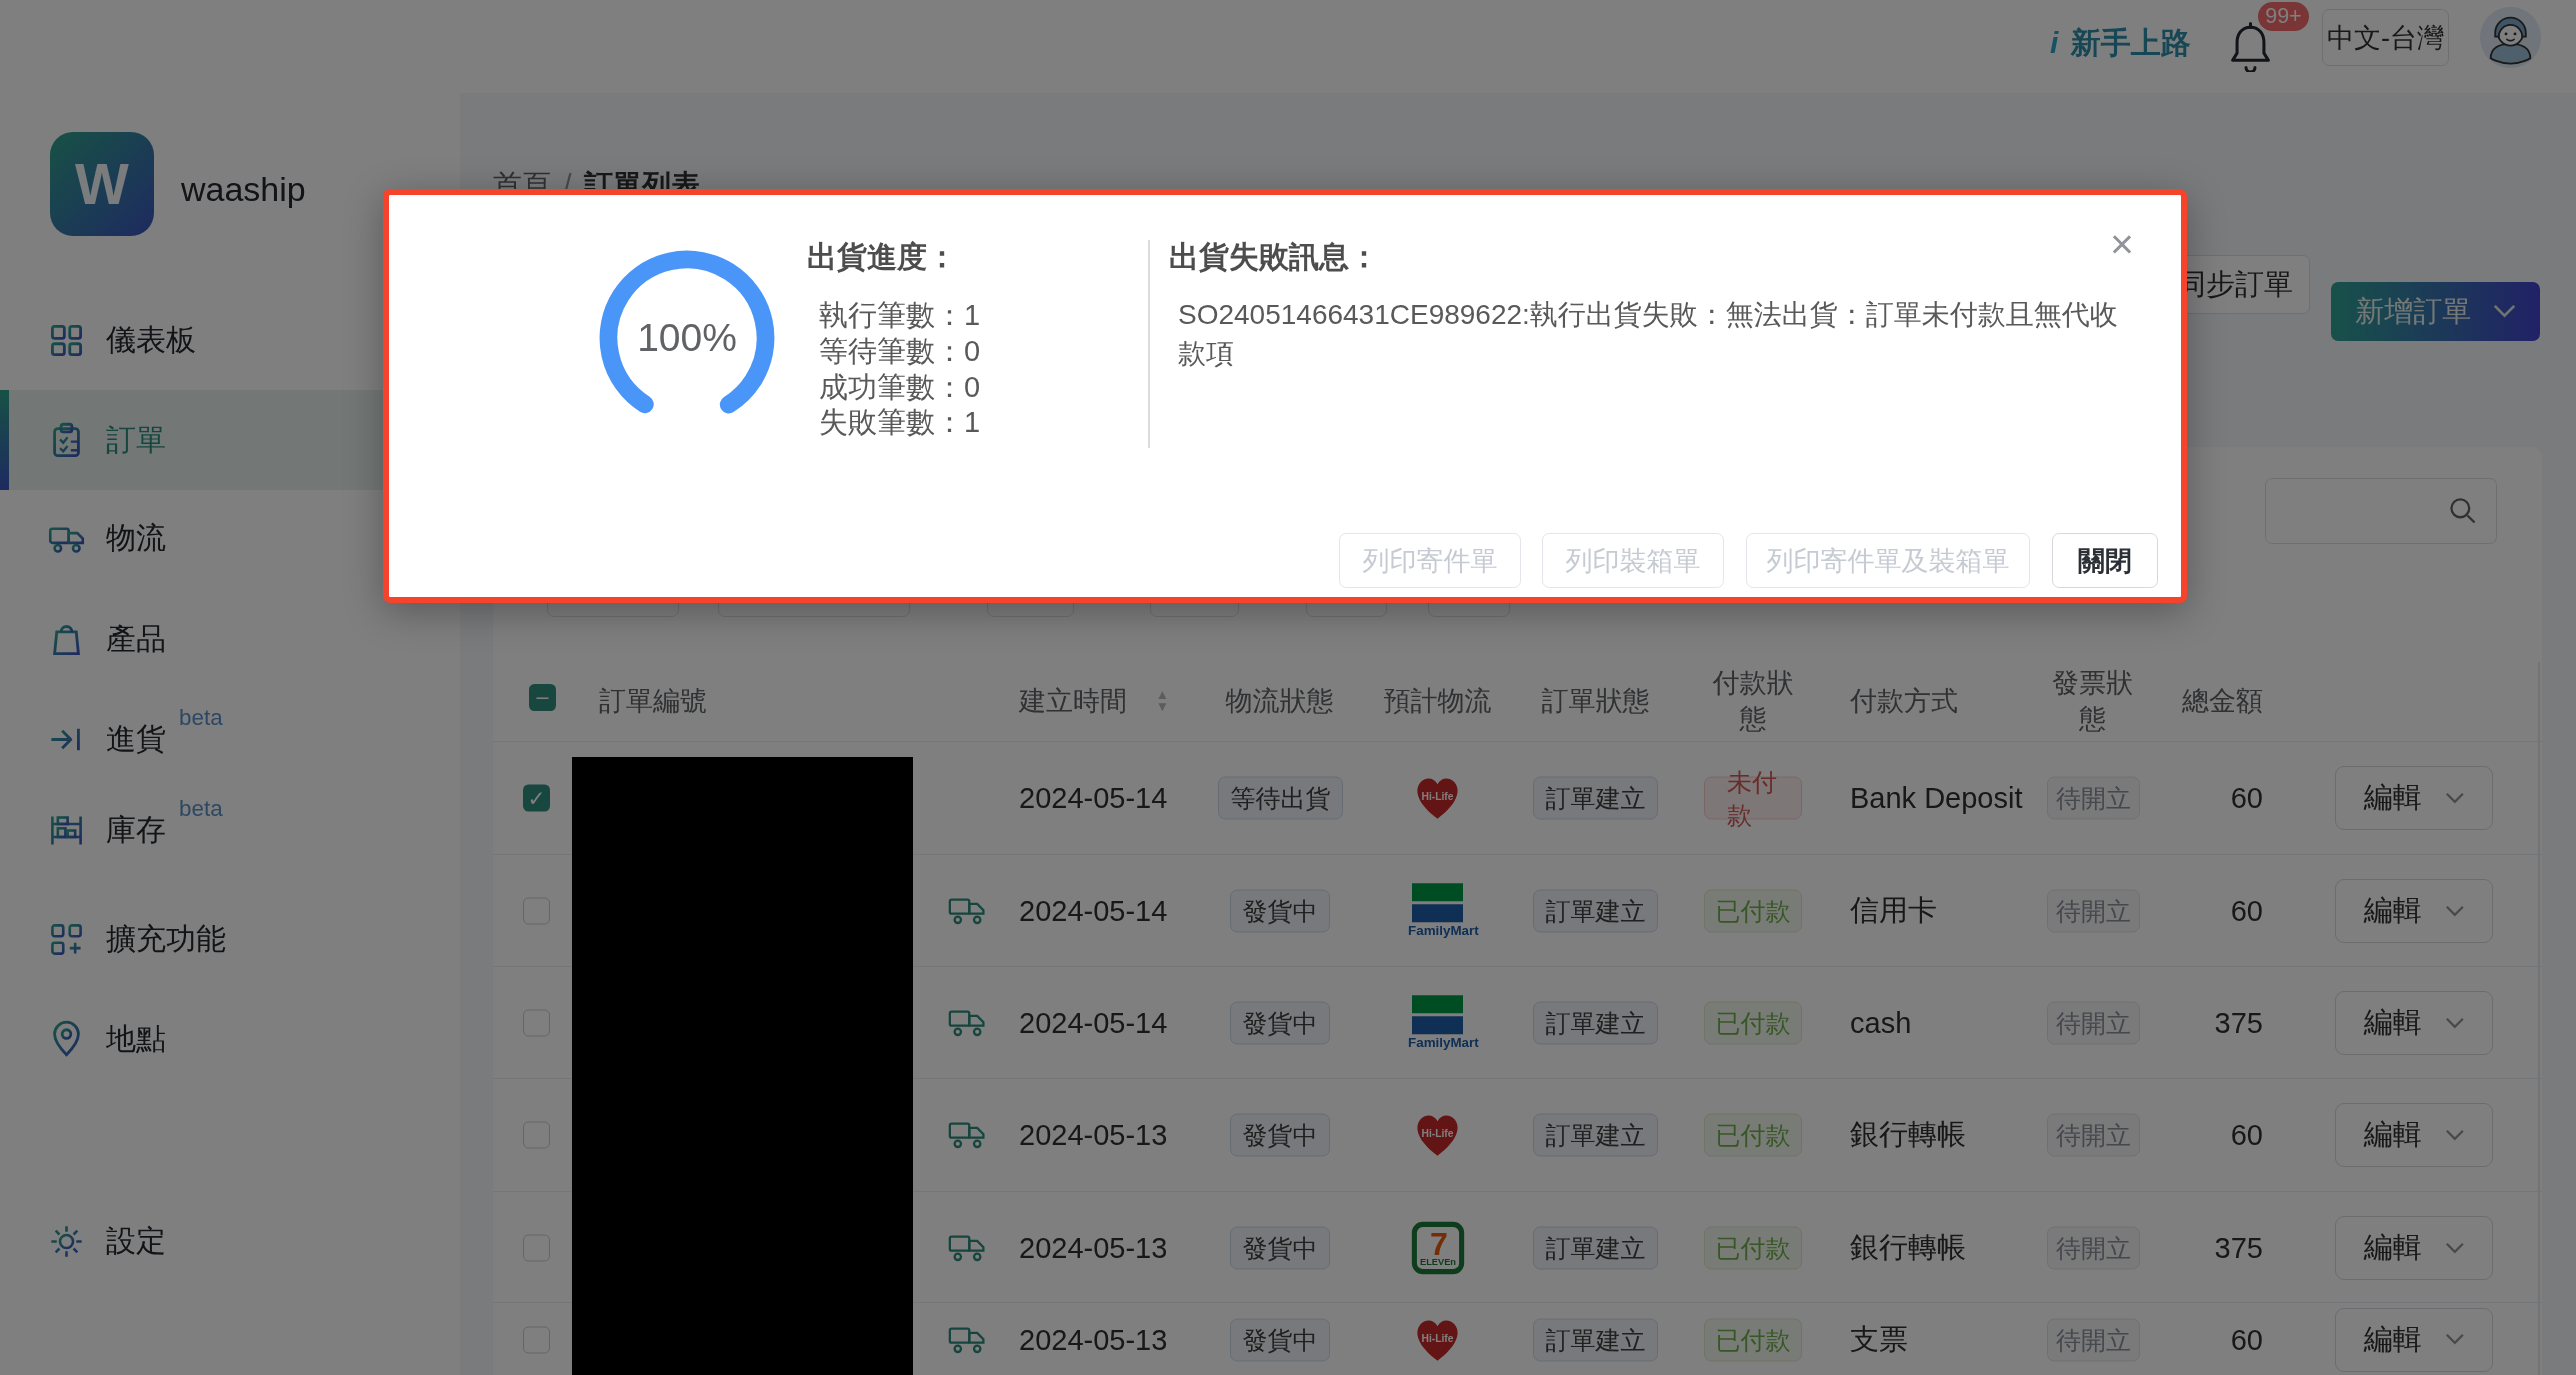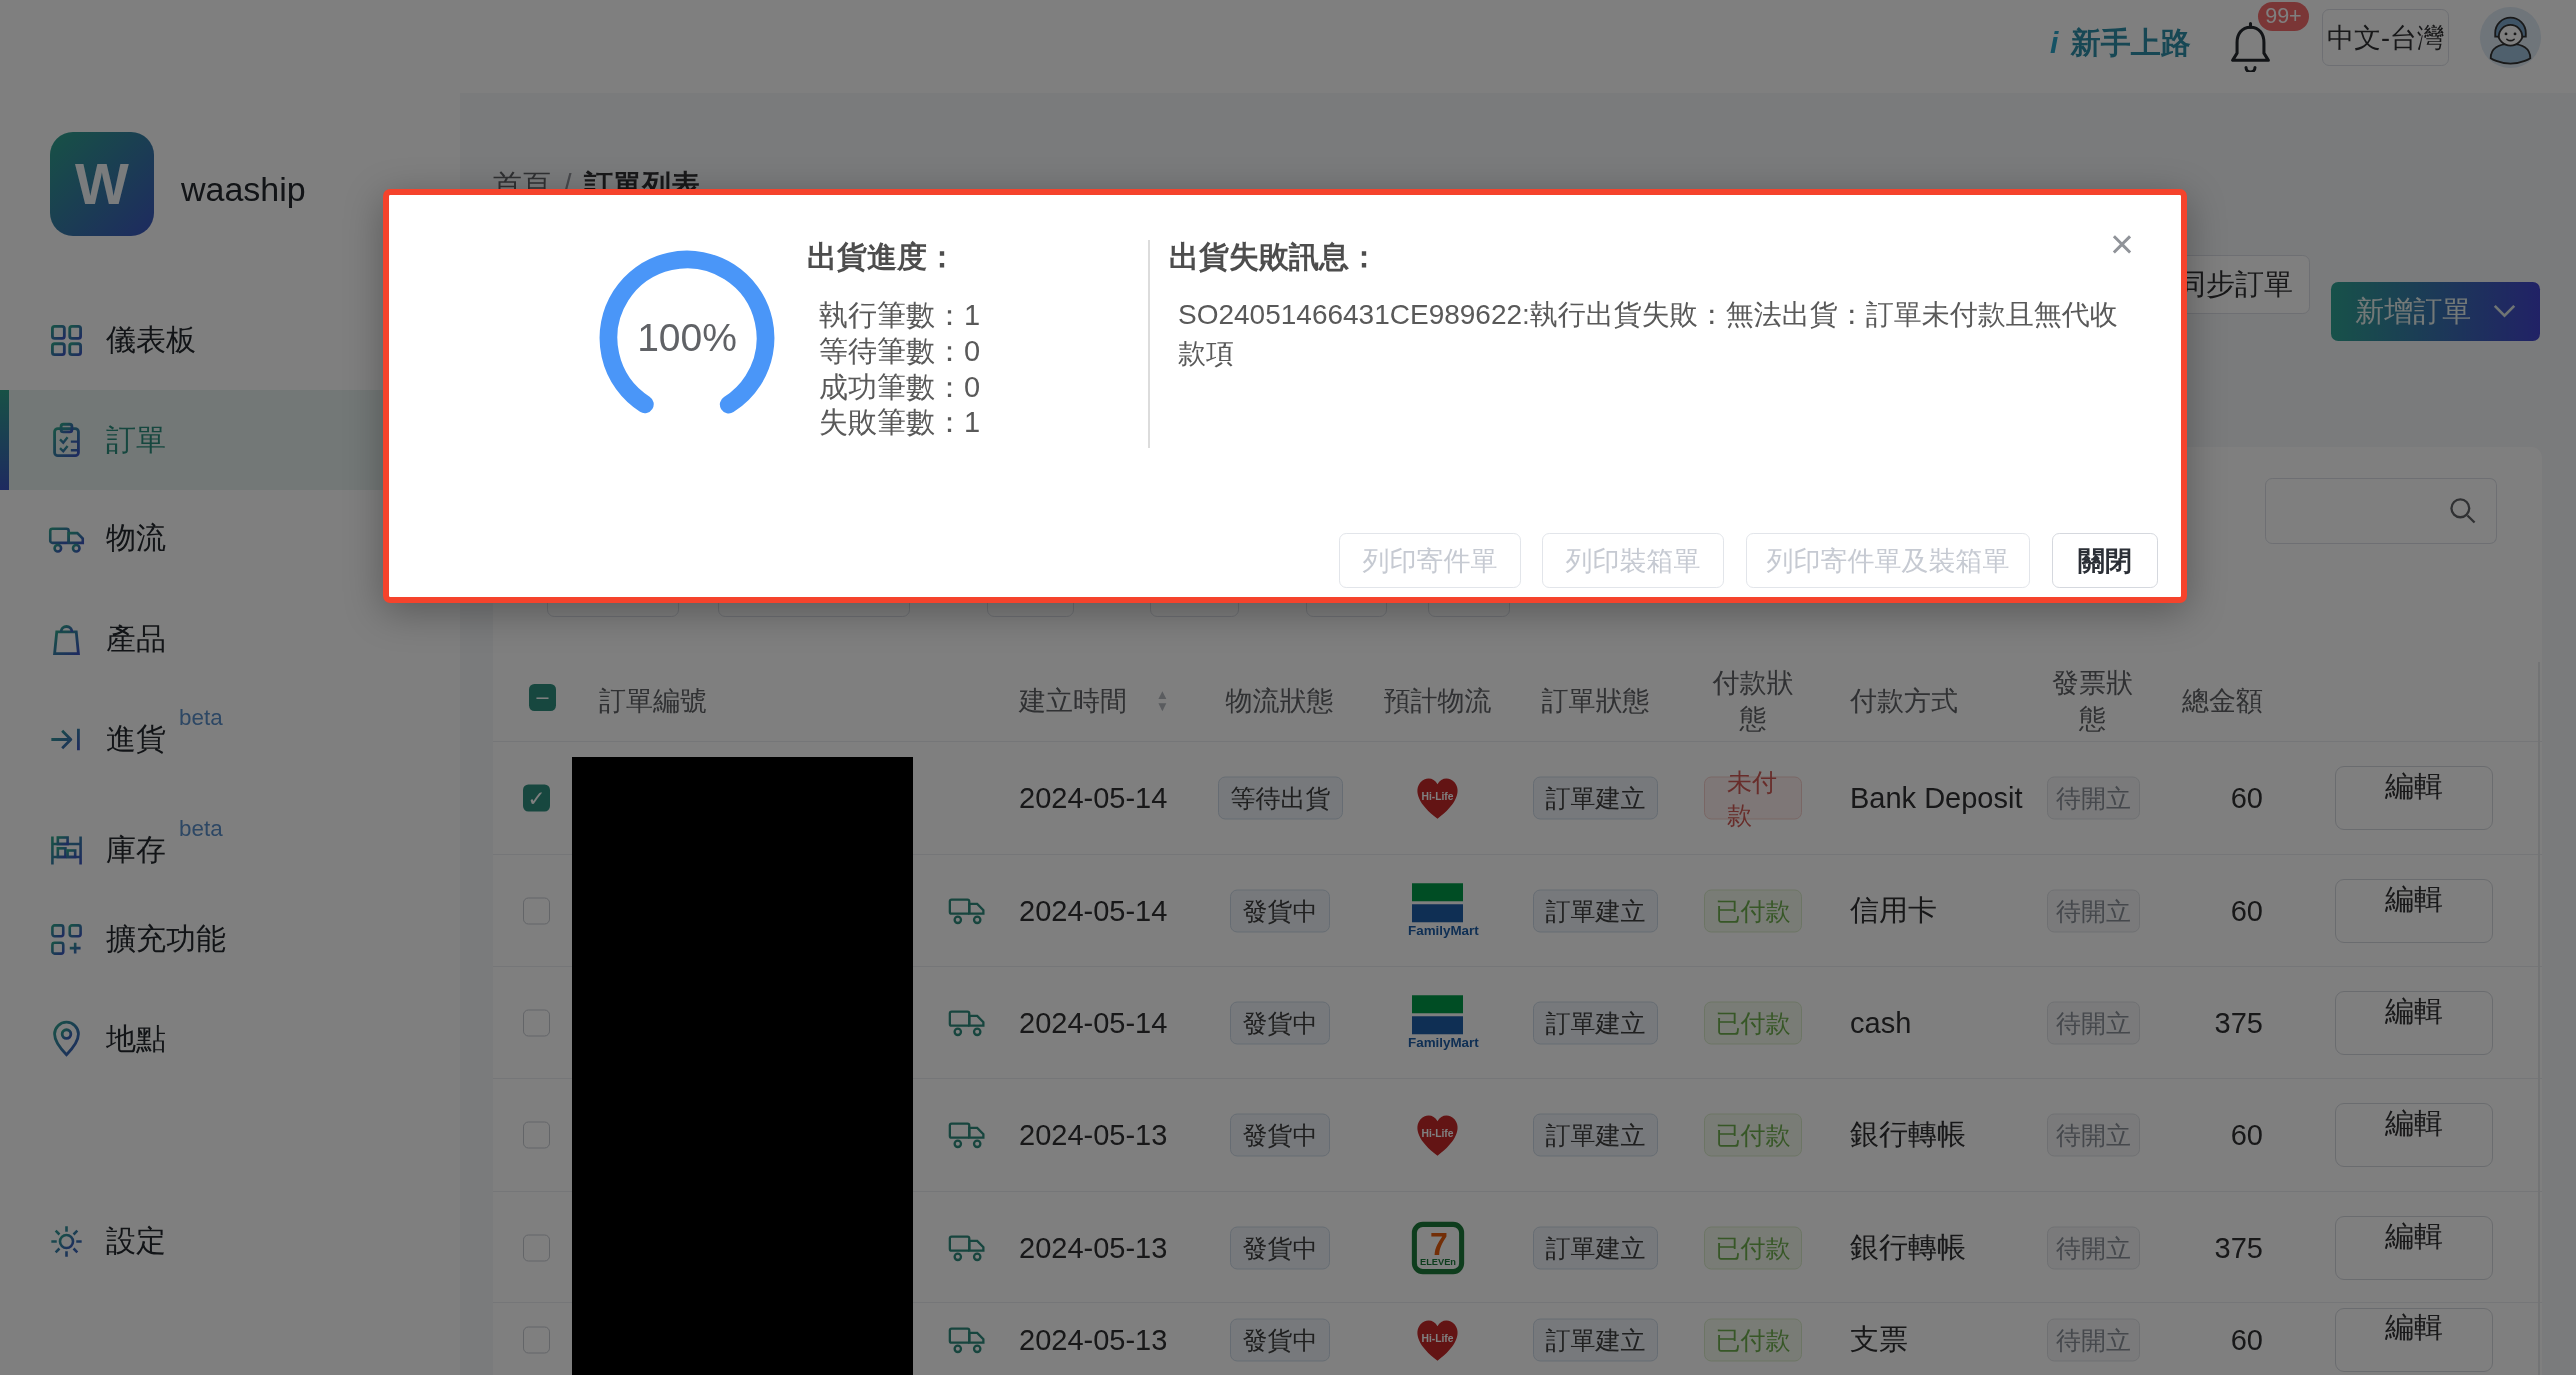--- a/index.html
+++ b/index.html
@@ -57,21 +57,21 @@
   .tag{position:absolute;top:50%;transform:translateY(-50%);height:43px;border-radius:7.2px;font-size:25px;
        display:flex;align-items:center;justify-content:center;box-sizing:border-box;}
   .tag-info{color:#404040;background:#eef3f9;border:1.8px solid #cdd9e6;}
   .tag-danger{color:#d05b56;background:#fdefee;border:1.8px solid #f3cdc9;padding-left:22px;}
   .tag-success{color:#6fae4e;background:#f2f8ec;border:1.8px solid #d9ebc9;font-family:Liberation Serif, serif;}
   .tag-plain{color:#8b9099;background:#f4f5f7;border:1.8px solid #dfe1e5;}
   .c-check{left:30px;width:30px;} .c-truck{left:452px;width:45px;} .c-date{left:526px;width:161px;}
   .c-ship{left:725px;width:125px;} .c-carrier{left:882px;width:125px;justify-content:center;}
   .c-status{left:1040px;width:125px;} .c-pay{left:1211px;width:98px;}
   .c-method{left:1357px;width:206px;} .c-invoice{left:1554px;width:93px;}
-  .c-total{left:1654px;width:116px;justify-content:flex-end;} .c-action{left:1842px;width:158px;flex-direction:column;}
+  .c-total{left:1654px;width:116px;justify-content:flex-end;} .c-action{left:1842px;width:158px;}
   .cbx{position:absolute;top:50%;transform:translateY(-50%);width:27px;height:27px;border-radius:5.4px;box-sizing:border-box;cursor:pointer;}
   .cbx.empty{background:#fff;border:1.8px solid #c6cad1;}
   .cbx.on{background:#2f8f7f;color:#fff;font-size:21.5px;display:flex;align-items:center;justify-content:center;}
   .editBtn{position:absolute;top:50%;transform:translateY(-50%);width:158px;height:64px;background:#fff;
        border:1.8px solid #d5d8de;border-radius:9px;box-sizing:border-box;cursor:pointer;
        display:flex;align-items:center;justify-content:center;gap:23px;font-size:29px;color:#303133;}
   #vline{left:2538px;top:662px;width:1.8px;height:714px;background:#e6e8eb;}
   #blackbox{left:572px;top:757px;width:341px;height:619px;background:#000;}
   
   .fm{width:59px;text-align:center;} .fm .fmg{height:18px;background:#009b48;margin:0 3.6px;}
@@ -183,21 +183,21 @@
     </div>
     <div class="sitem abs" style="top:689px">
       <svg class="sicon" viewBox="0 0 36 36">
           <g fill="none" stroke="url(#ig)" stroke-width="2.6" stroke-linejoin="round">
             <path d="M4 18 h16 M14 10 l8 8 l-8 8 M29 8 v20"></path>
           </g>
         </svg>
       <span class="slabel">進貨</span>
       <span class="beta" style="left:179px">beta</span>
     </div>
-    <div class="sitem abs" style="top:800px">
+    <div class="sitem abs" style="top:780px">
       <svg class="sicon" viewBox="0 0 36 36">
           <g fill="none" stroke="url(#ig)" stroke-width="2.4">
             <path d="M5 5 v26 M31 5 v26 M5 12 h26 M5 24 h26"></path>
             <rect x="10" y="16" width="7" height="8"></rect>
             <rect x="19" y="18" width="7" height="6"></rect>
             <rect x="10" y="6" width="9" height="6"></rect>
           </g>
         </svg>
       <span class="slabel">庫存</span>
       <span class="beta" style="left:179px">beta</span>

